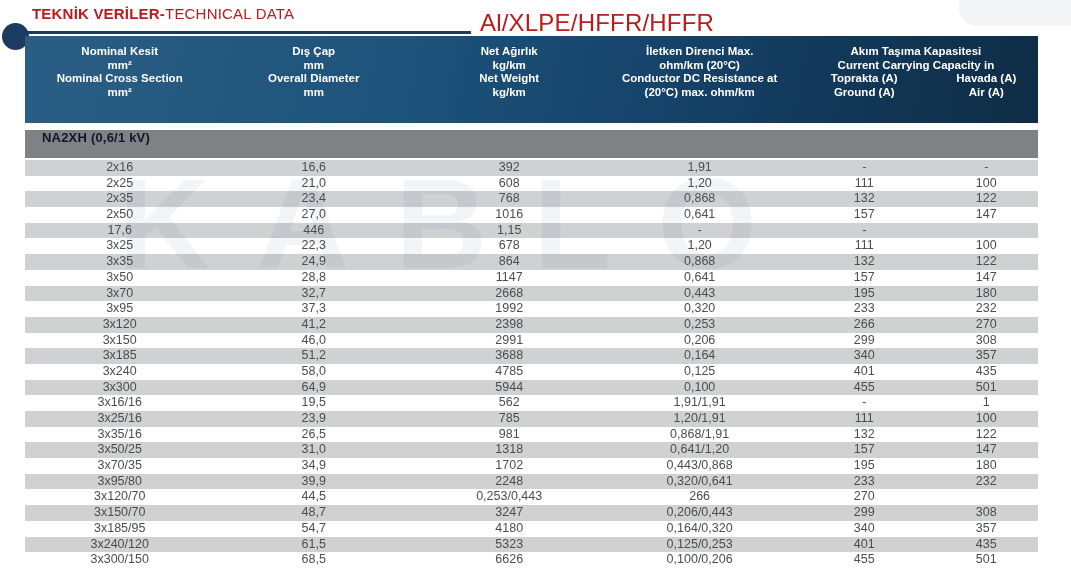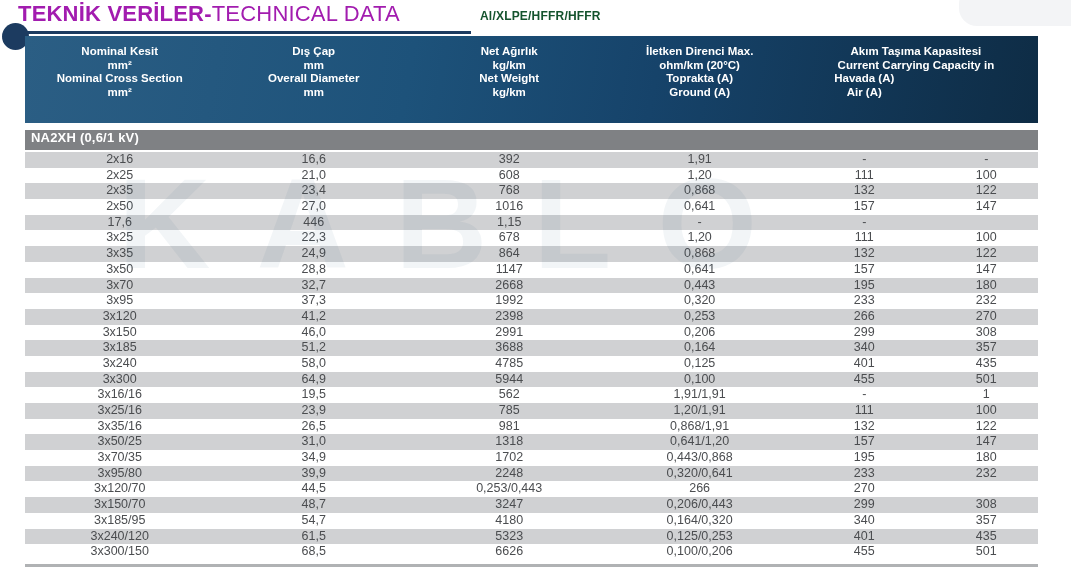--- a/index.html
+++ b/index.html
@@ -20,28 +20,28 @@
   .bullet{
     position:absolute;left:2px;top:23px;
     width:27px;height:27px;border-radius:50%;
     background:#1c3b60;
   }
   .rule{
     position:absolute;left:15px;top:31px;
     width:456px;height:3px;background:#1c3b60;
   }
   .title{
-    position:absolute;left:18px;top:1px;margin:0;
-    font-size:22px;line-height:26px;color:#a21caf;
+    position:absolute;left:32px;top:1px;margin:0;
+    font-size:15px;line-height:26px;color:#b91c1c;
     font-weight:400;letter-spacing:.2px;white-space:nowrap;
   }
   .title .t-bold{font-weight:700;}
   .product{
     position:absolute;left:480px;top:9px;
-    font-size:12px;font-weight:700;color:#14532d;
+    font-size:24px;font-weight:400;color:#b91c1c;
     letter-spacing:.2px;white-space:nowrap;
   }
   
   .watermark{
     position:absolute;left:118px;top:150px;
     font-size:128px;font-weight:700;letter-spacing:46px;
     color:rgba(31,78,120,0.06);
     pointer-events:none;user-select:none;white-space:nowrap;
     z-index:5;
   }
@@ -60,24 +60,24 @@
     display:grid;
     grid-template-columns:18.7% 19.6% 19.0% 18.6% 13.9% 10.2%;
   }
   .th{
     text-align:center;font-size:11.5px;line-height:13.5px;
   }
   .th .b{font-weight:700;}
   .th .r{font-weight:700;}
   .th-group{grid-column:span 2;}
   .section-row{
-    margin-top:7px;height:20px;line-height:16px;
-    background:#7f8184;color:#ffffff;
+    margin-top:7px;height:28px;line-height:16px;
+    background:#7f8184;color:#0f172a;
     font-size:13px;font-weight:700;
-    padding-left:6px;letter-spacing:.2px;
+    padding-left:17px;letter-spacing:.2px;
   }
   .tbody{margin-top:2px;position:relative;z-index:1;}
   .trow{
     display:grid;
     grid-template-columns:18.7% 19.6% 19.0% 18.6% 13.9% 10.2%;
     height:15.69px;
   }
   .trow.odd{background:#d0d1d3;}
   .trow.even{background:transparent;}
   .td{
@@ -132,20 +132,24 @@
           <div class="r">Nominal Cross Section</div>
           <div class="r">mm²</div>
         </div>
         <div class="th">
           <div class="r">Overall Diameter</div>
           <div class="r">mm</div>
         </div>
         <div class="th">
           <div class="r">Net Weight</div>
           <div class="r">kg/km</div>
+        </div>
+        <div class="th">
+          <div class="r">Conductor DC Resistance at</div>
+          <div class="r">(20°C) max. ohm/km</div>
         </div>
         <div class="th">
           <div class="b">Toprakta (A)</div>
           <div class="r">Ground (A)</div>
         </div>
         <div class="th">
           <div class="b">Havada (A)</div>
           <div class="r">Air (A)</div>
         </div>
       </div>

